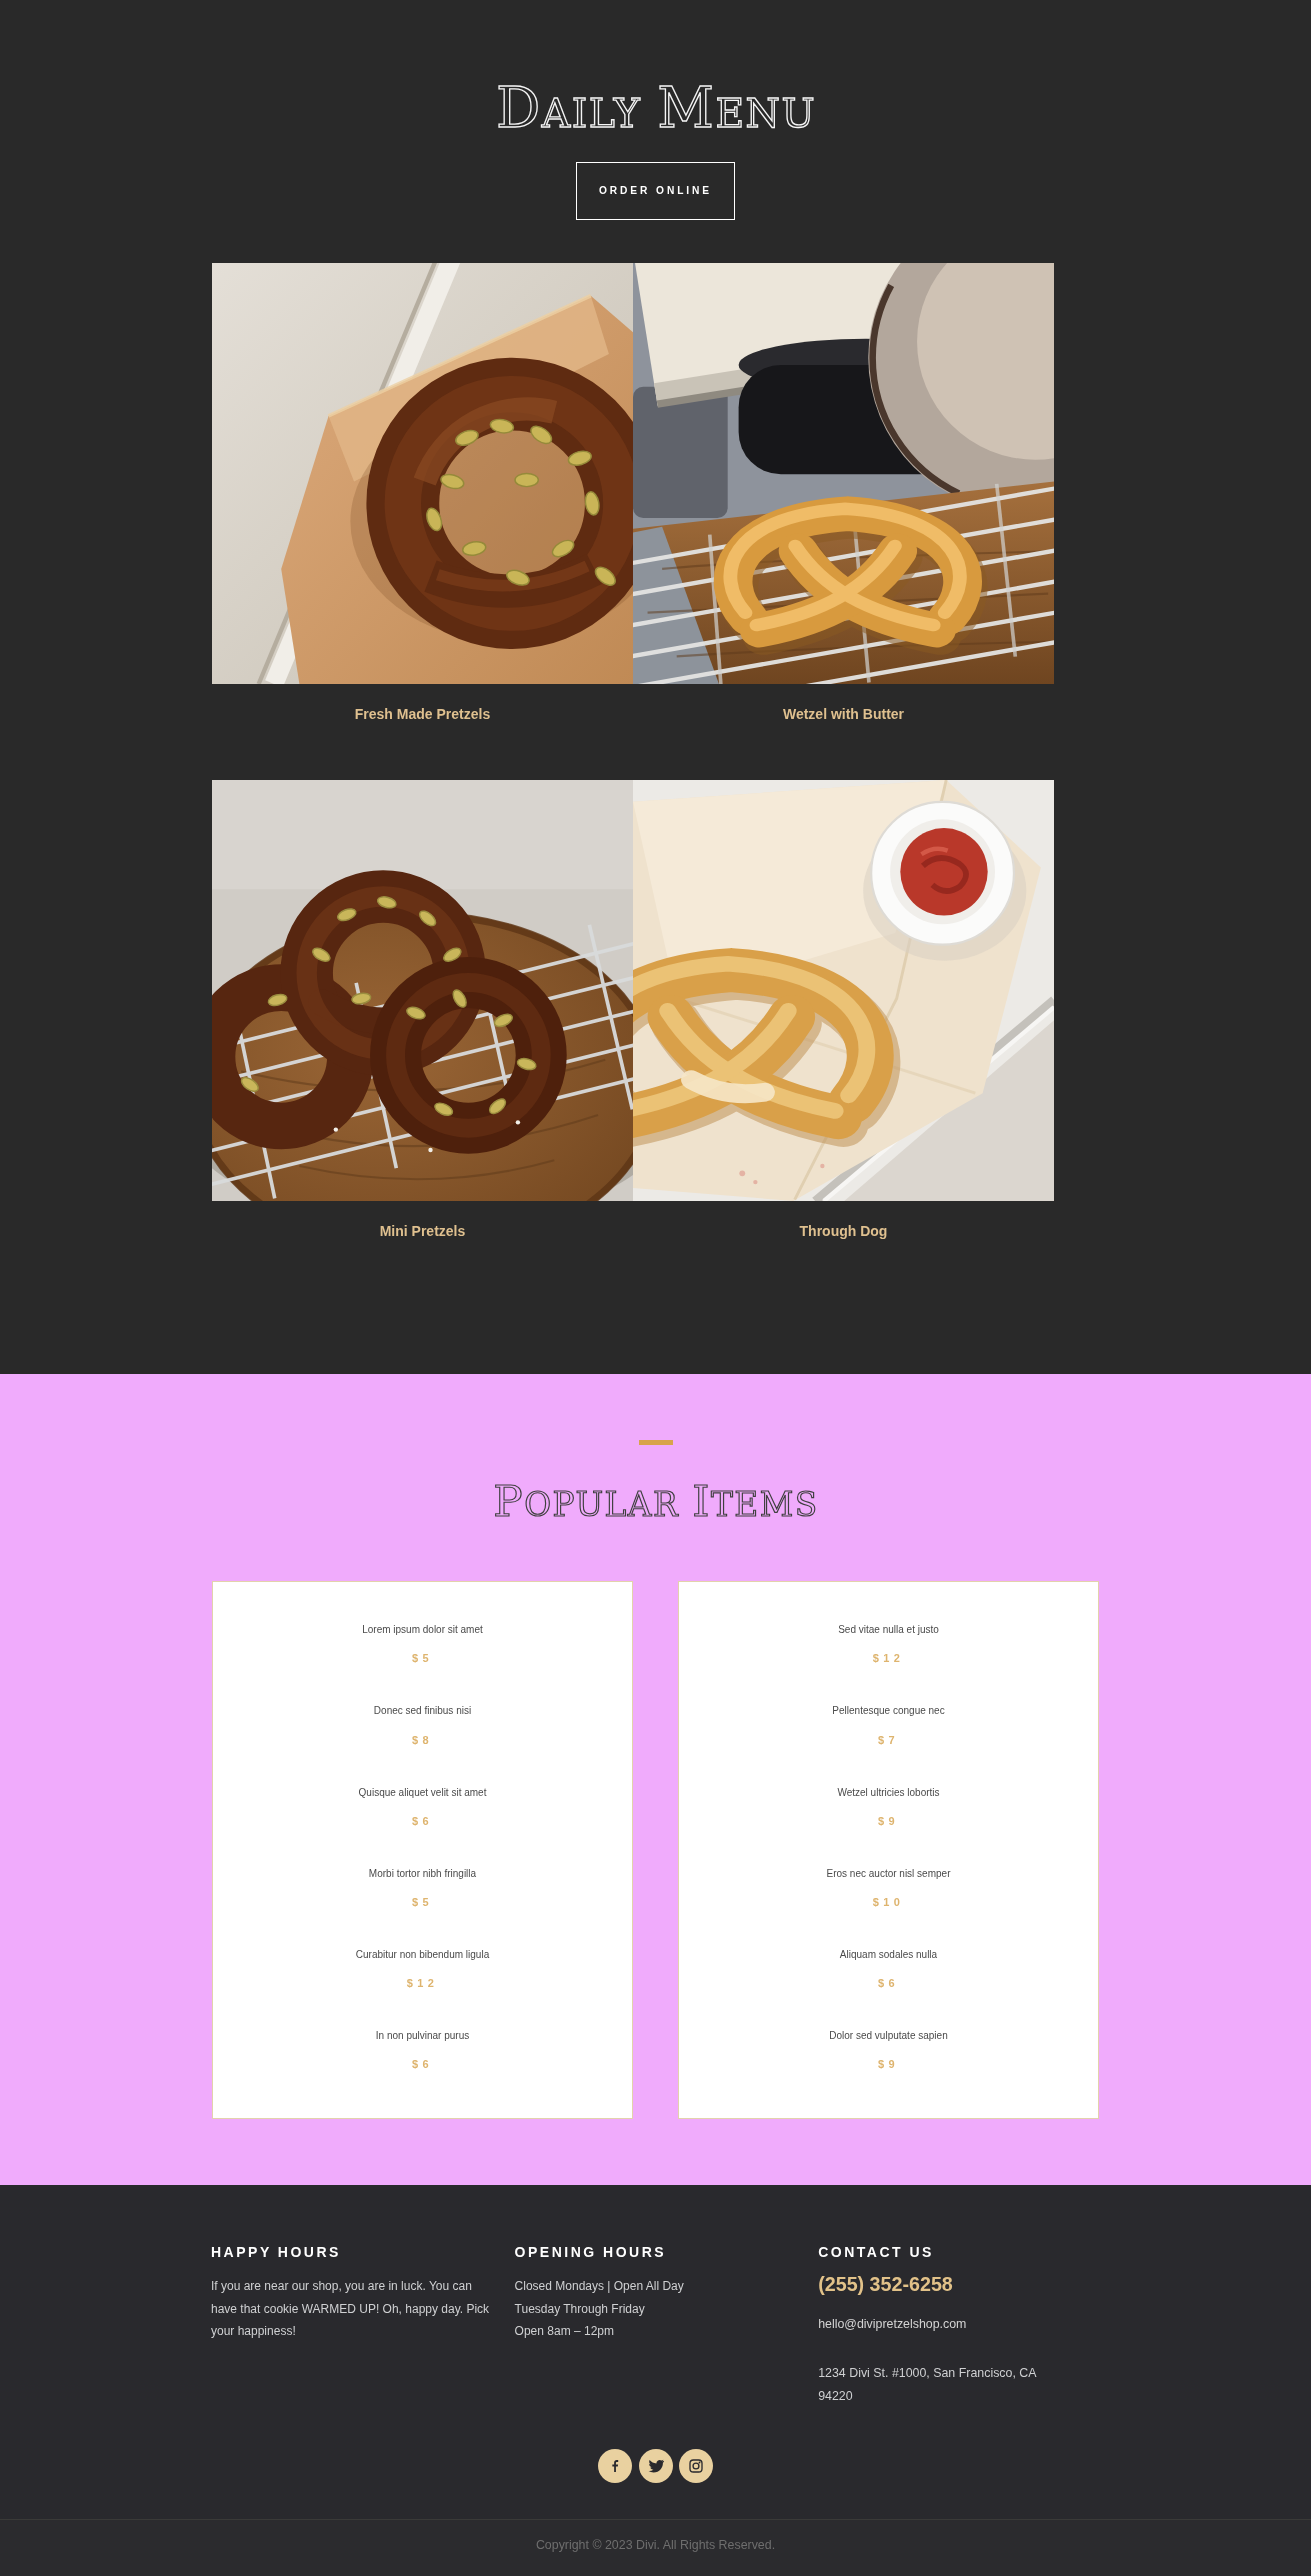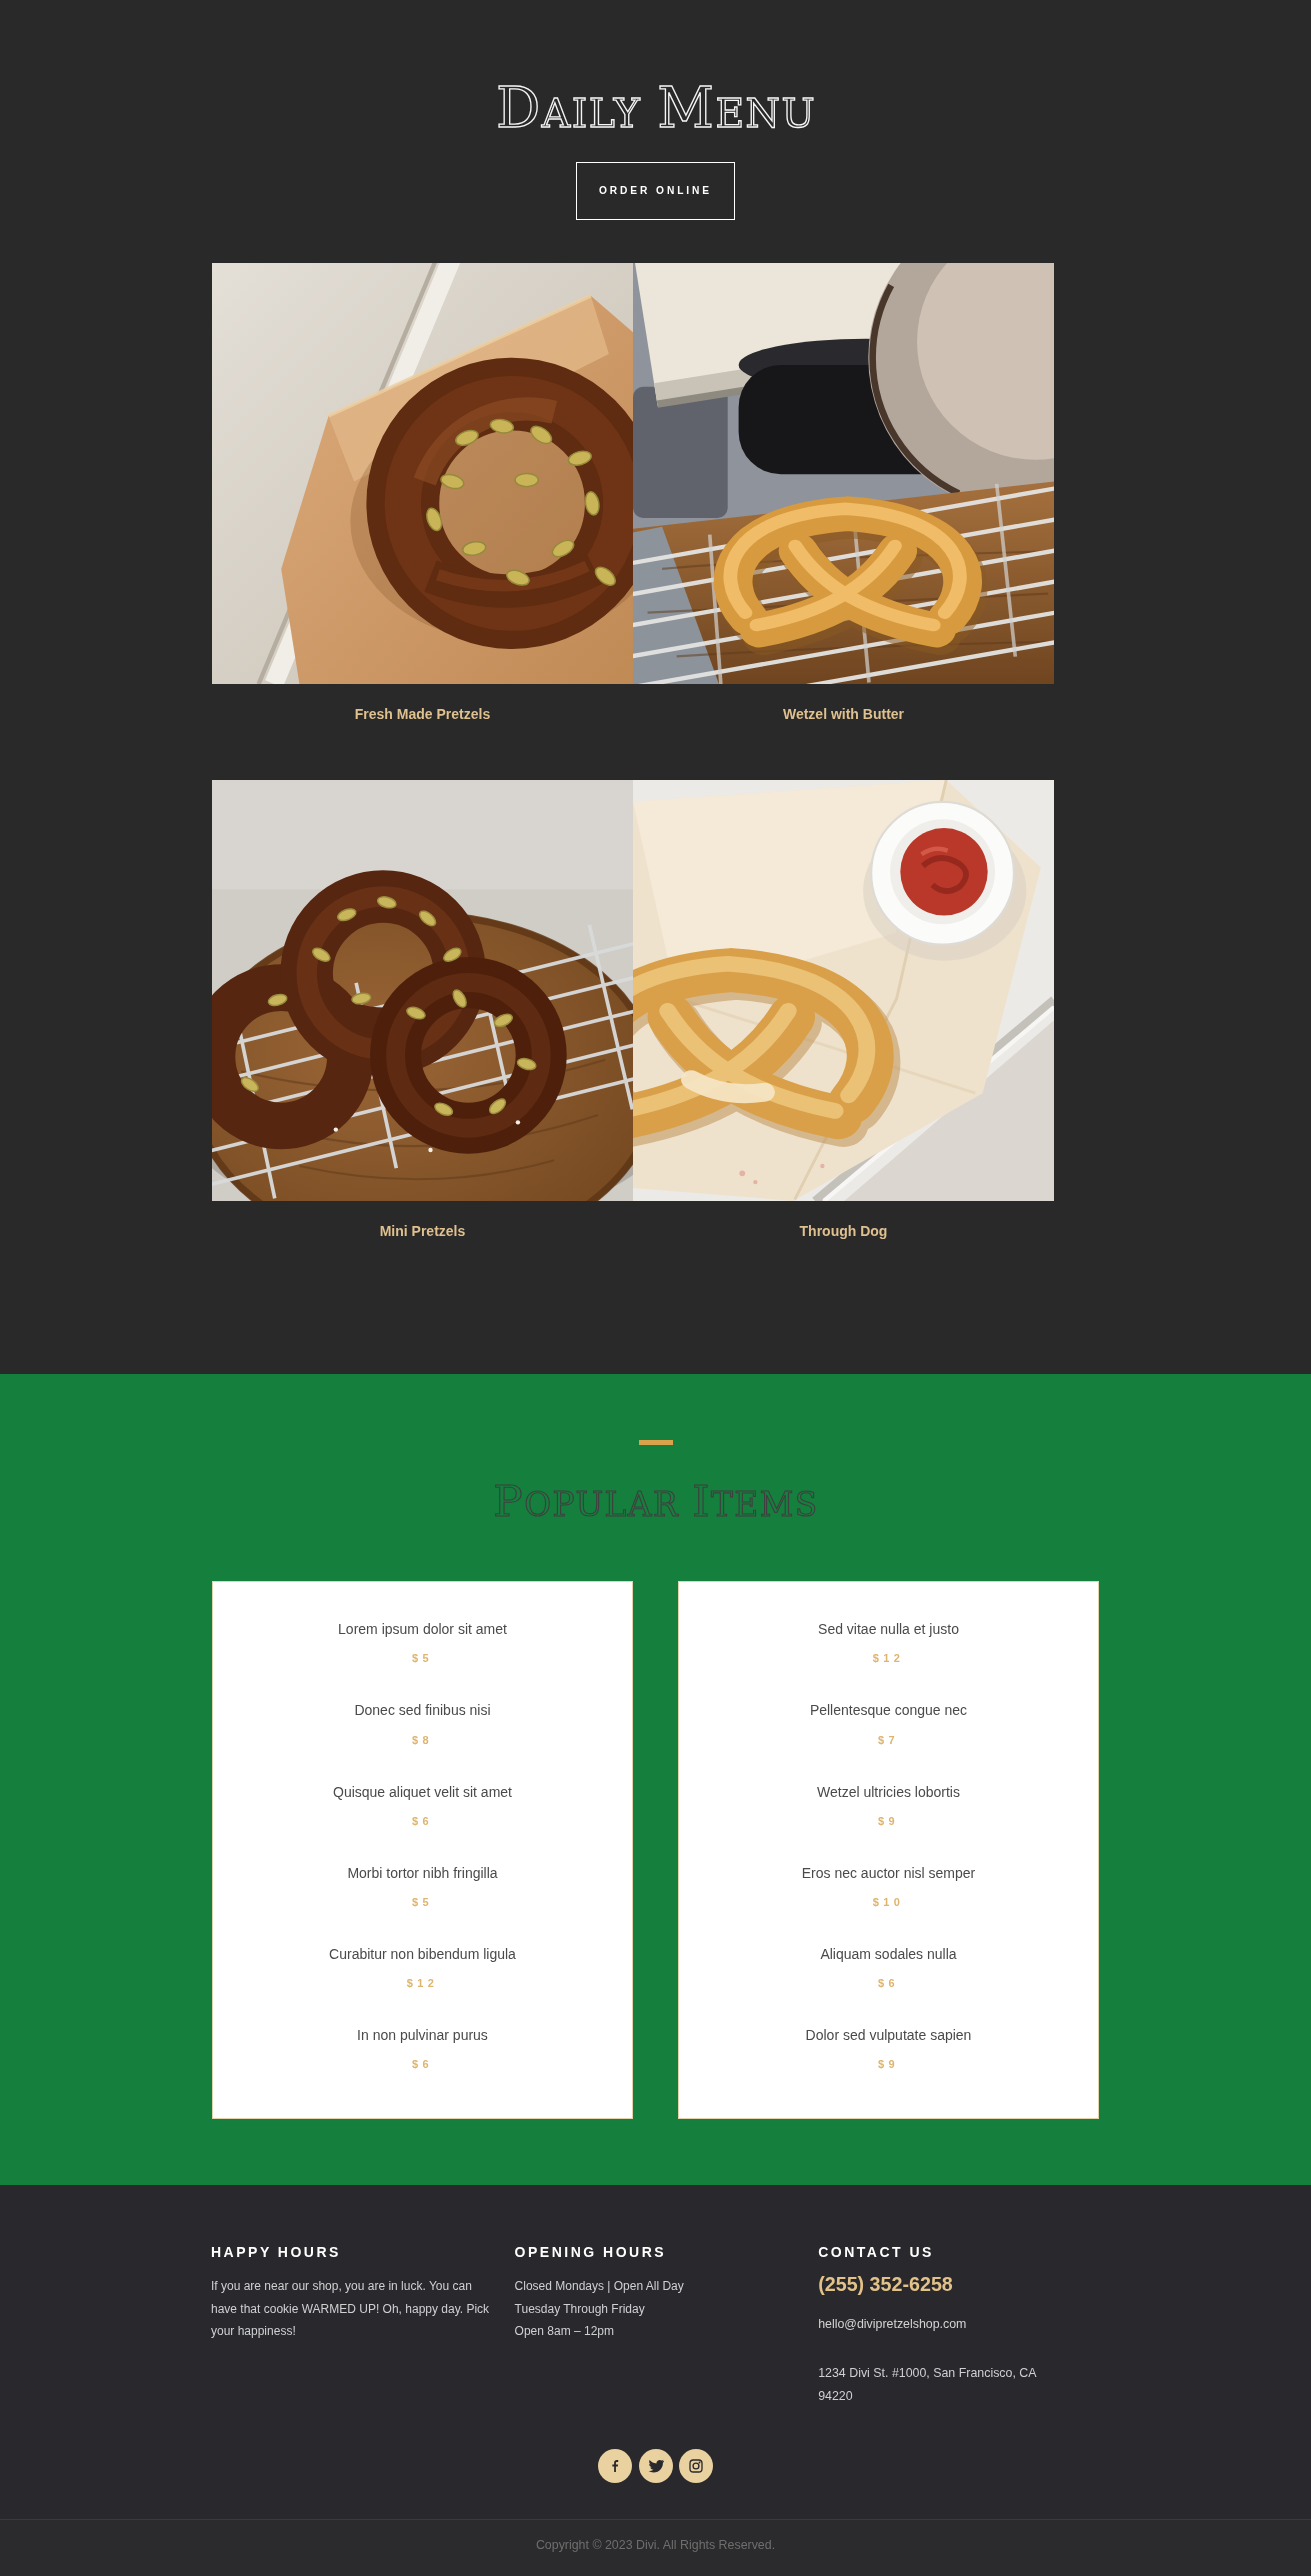--- a/index.html
+++ b/index.html
@@ -23,33 +23,33 @@
     display:grid;grid-template-columns:421px 421px;font-weight:bold;
   }
   .gallery figure{margin:0 0 56px 0;}
   .photo{width:421px;height:421px;overflow:hidden;background:#444;}
   .photo svg{display:block;}
   .gallery figcaption{
     margin-top:19.7px;text-align:center;color:#dfc08f;
     font-size:14px;line-height:20.4px;
   }
   
-  .popular{background:#15803d;padding:66px 12px 66px;}
+  .popular{background:#f0abfc;padding:66px 12px 66px;}
   .divider{width:34px;height:5.1px;background:#d8a34b;margin:0 auto;}
   .popular-title-svg{display:block;margin:26px auto 0;}
   .cards{
     width:887px;margin:50px auto 0;
     display:grid;grid-template-columns:421px 421px;column-gap:45px;
   }
   .menu-card{
     box-sizing:border-box;border:0.7px solid #e3d2ab;background:#ffffff;
     padding:38px 14.6px 9.5px;height:538px;
   }
   .menu-item{margin-bottom:34px;text-align:center;}
-  .mi-name{font-size:14px;line-height:19px;color:#4a4a4a;}
+  .mi-name{font-size:10px;line-height:19px;color:#4a4a4a;}
   .mi-price{
     margin-top:10.2px;font-size:11px;line-height:18px;font-weight:700;
     color:#deb46e;letter-spacing:4.4px;
   }
   
   .footer{background:#29292d;height:334px;box-sizing:border-box;padding-top:60px;}
   .footer-cols{
     width:889px;margin:0 auto;
     display:grid;grid-template-columns:281px 281px 281px;column-gap:22.6px;
   }

